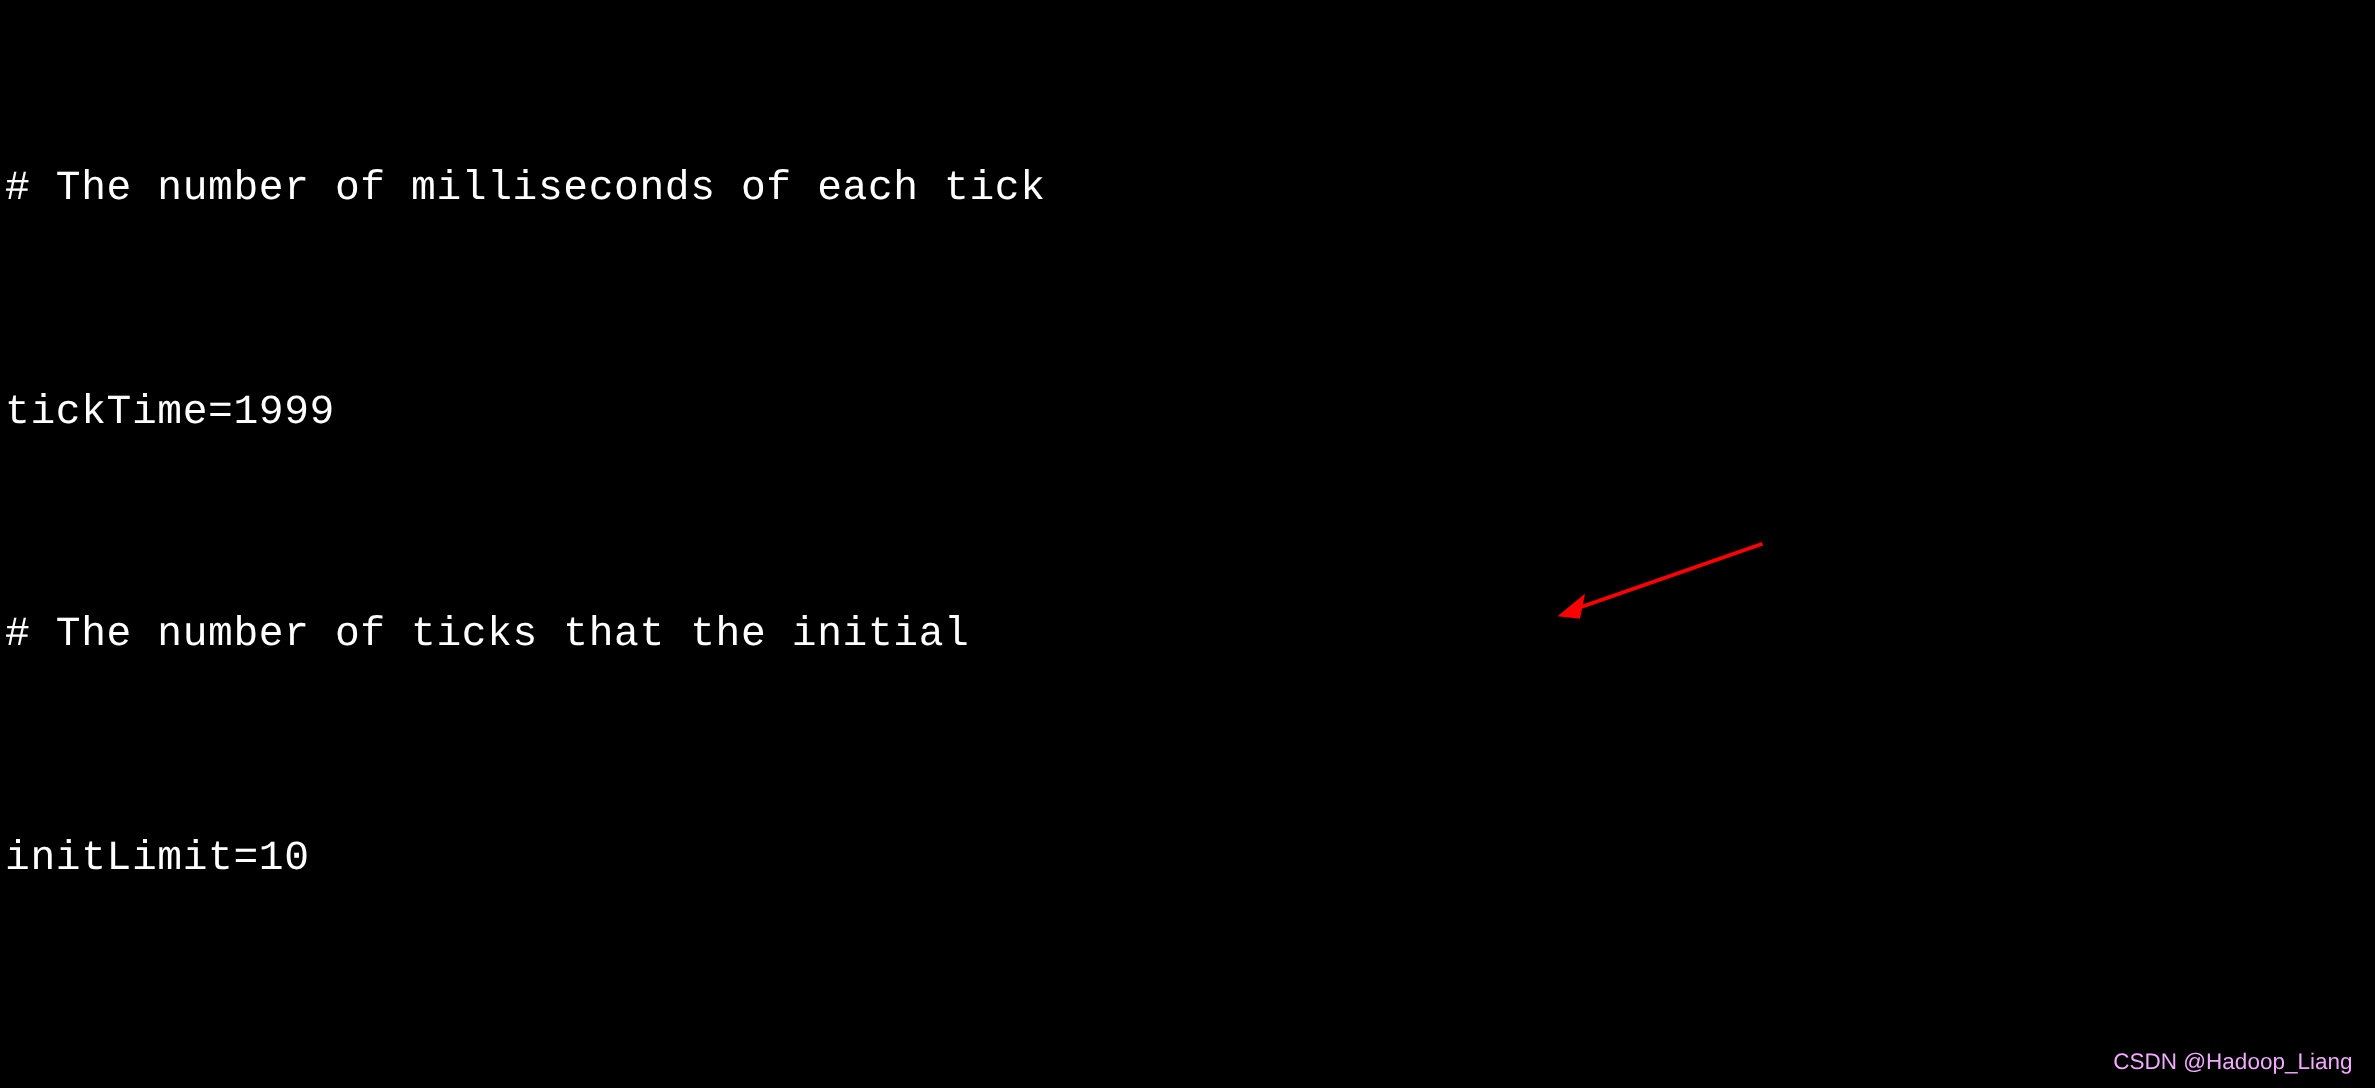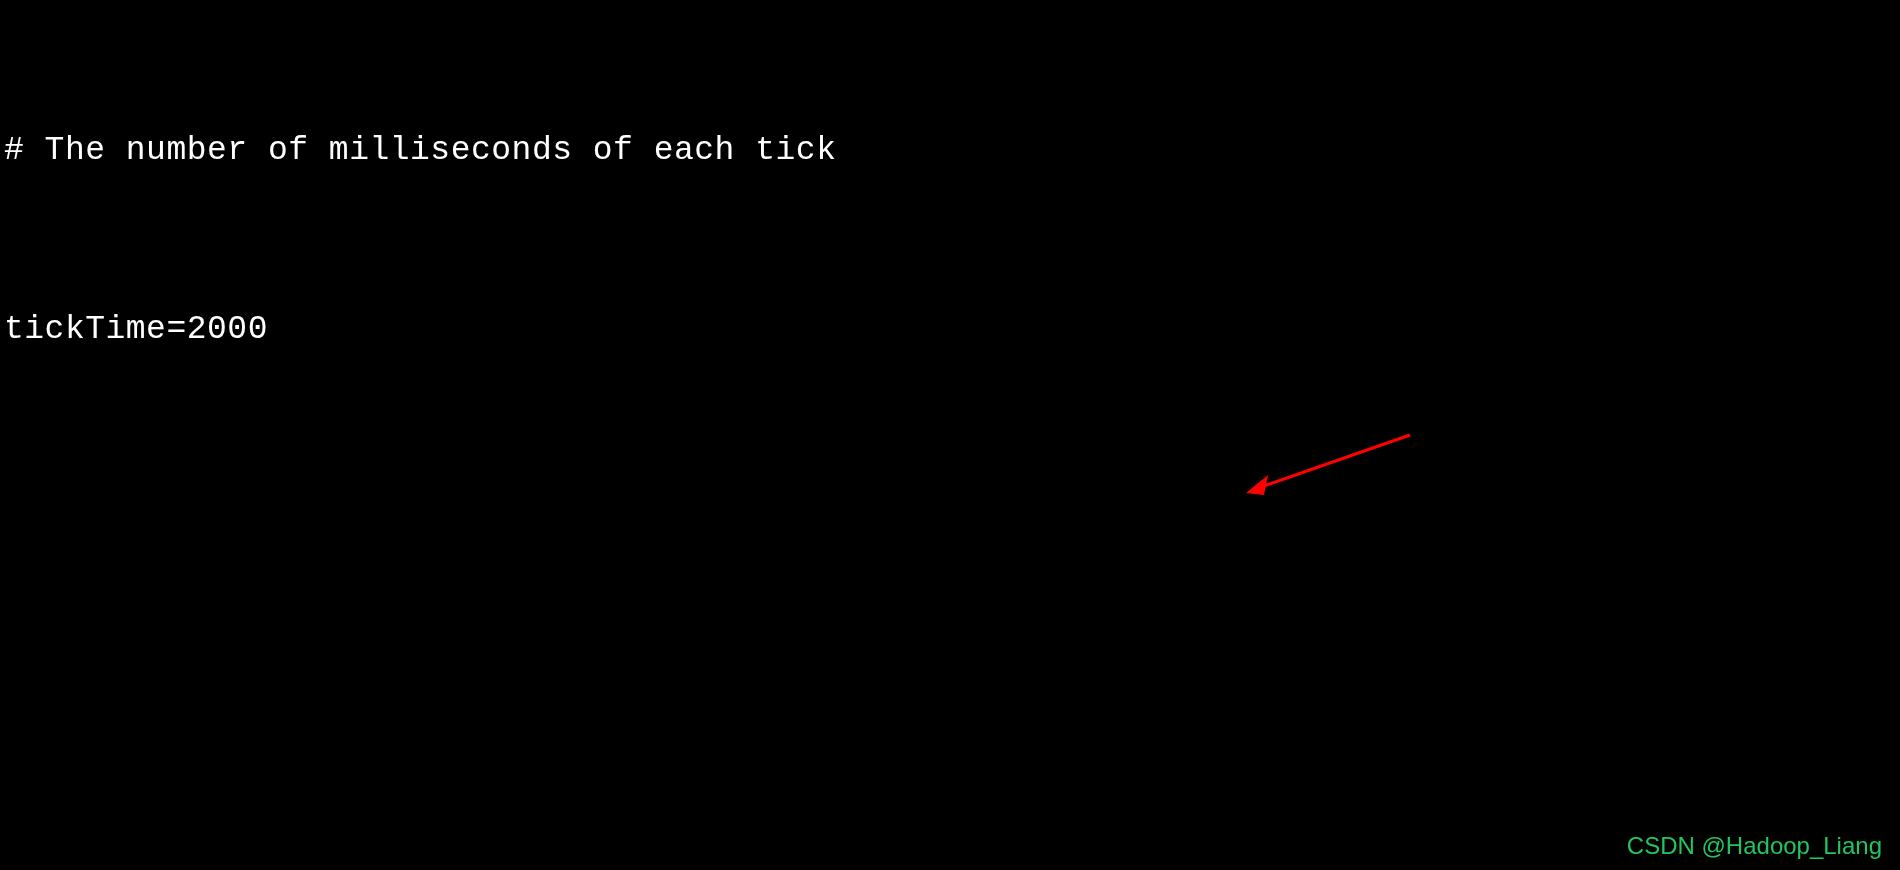--- a/index.html
+++ b/index.html
@@ -31,32 +31,34 @@
       margin-top: 47px;
     }
     .arrow-annotation {
       position: absolute;
       pointer-events: none;
     }
     .watermark {
       position: absolute;
       bottom: 8px;
       right: 18px;
-      color: #22c55e;
-      font-size: 24px;
+      color: #f0abfc;
+      font-size: 18px;
       font-family: Arial, sans-serif;
       letter-spacing: 0;
     }
   </style>
 </head>
 <body>
 
 <div class="terminal-content">
   <span class="line"><span># The number of milliseconds of each tick</span></span>
-  <span class="line"><span>tickTime=2000</span></span>
+  <span class="line"><span>tickTime=1999</span></span>
+  <span class="line"><span># The number of ticks that the initial</span></span>
+  <span class="line"><span>initLimit=10</span></span>
   
   
   
   
   
   
   
   
   
   

